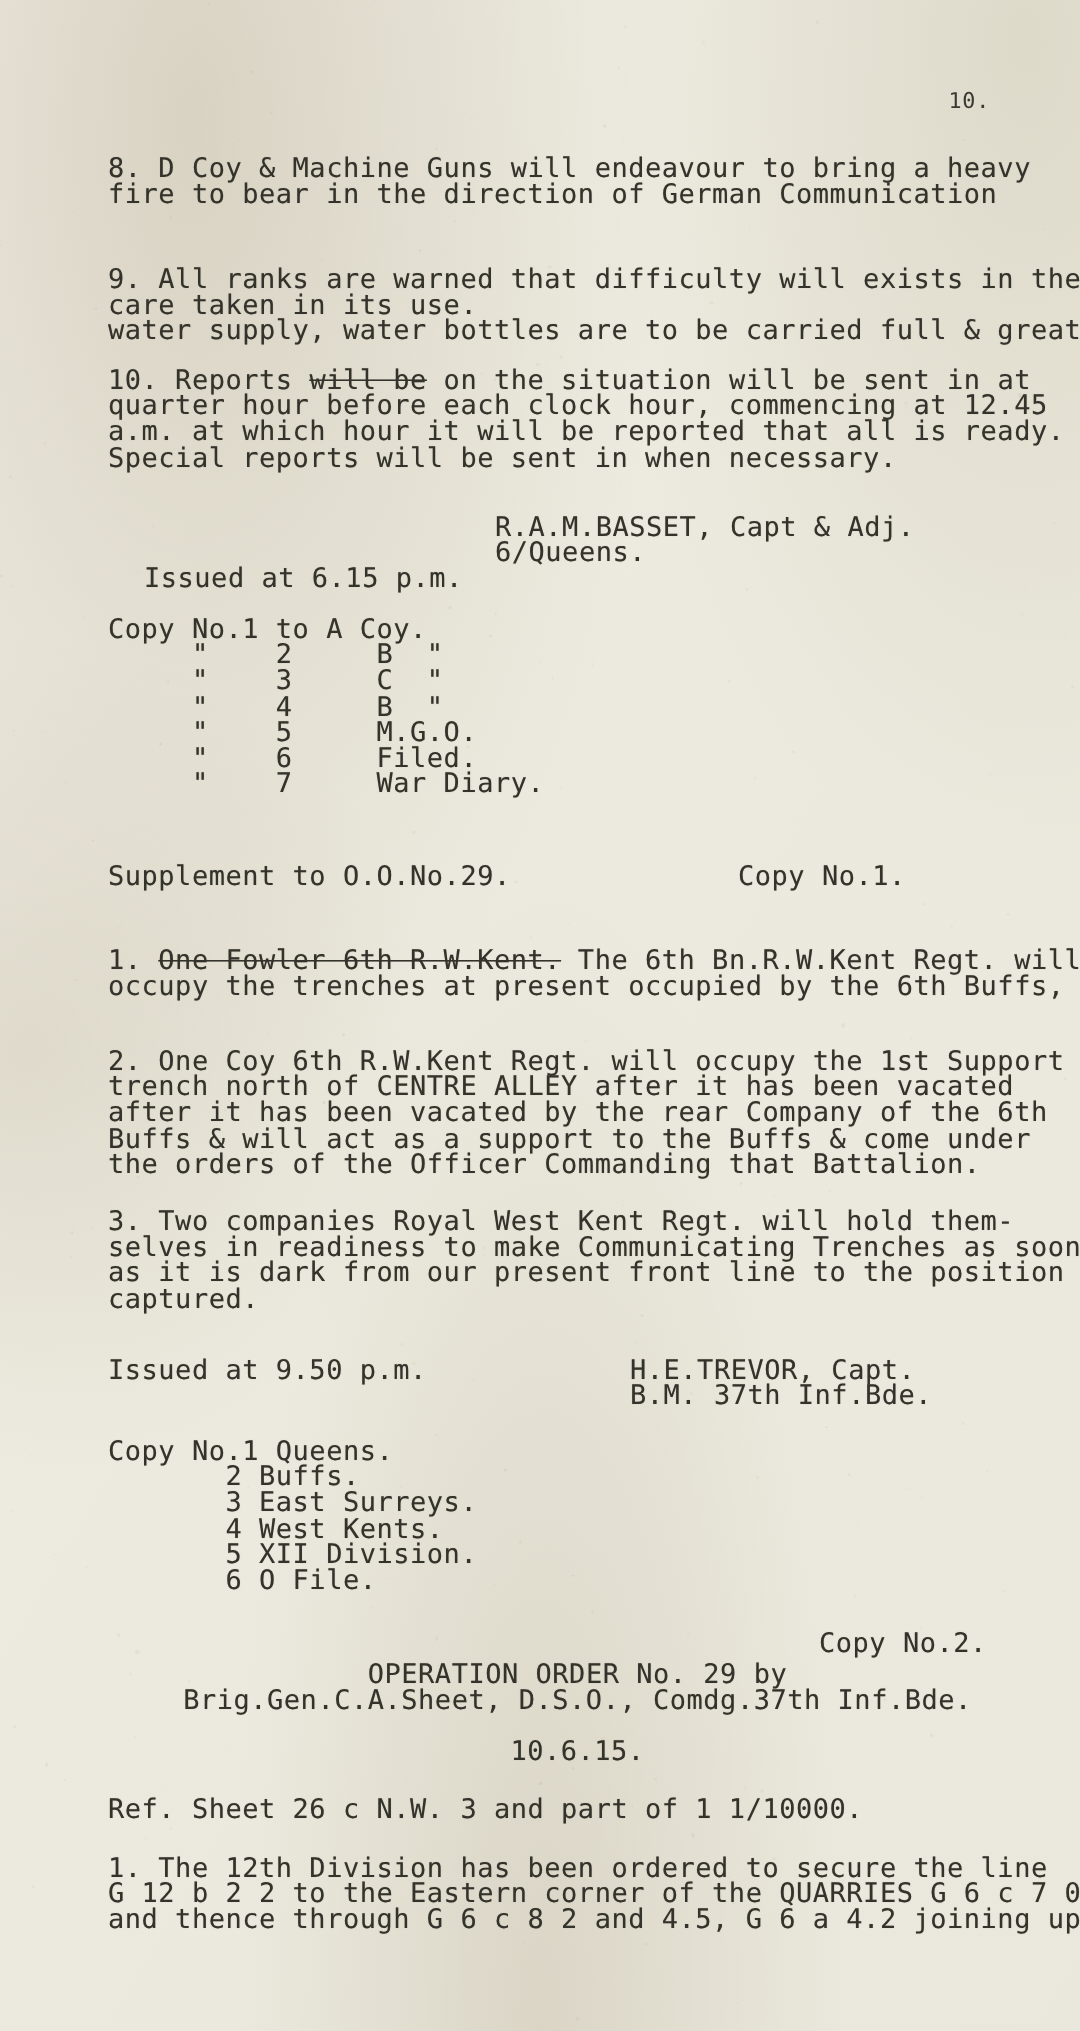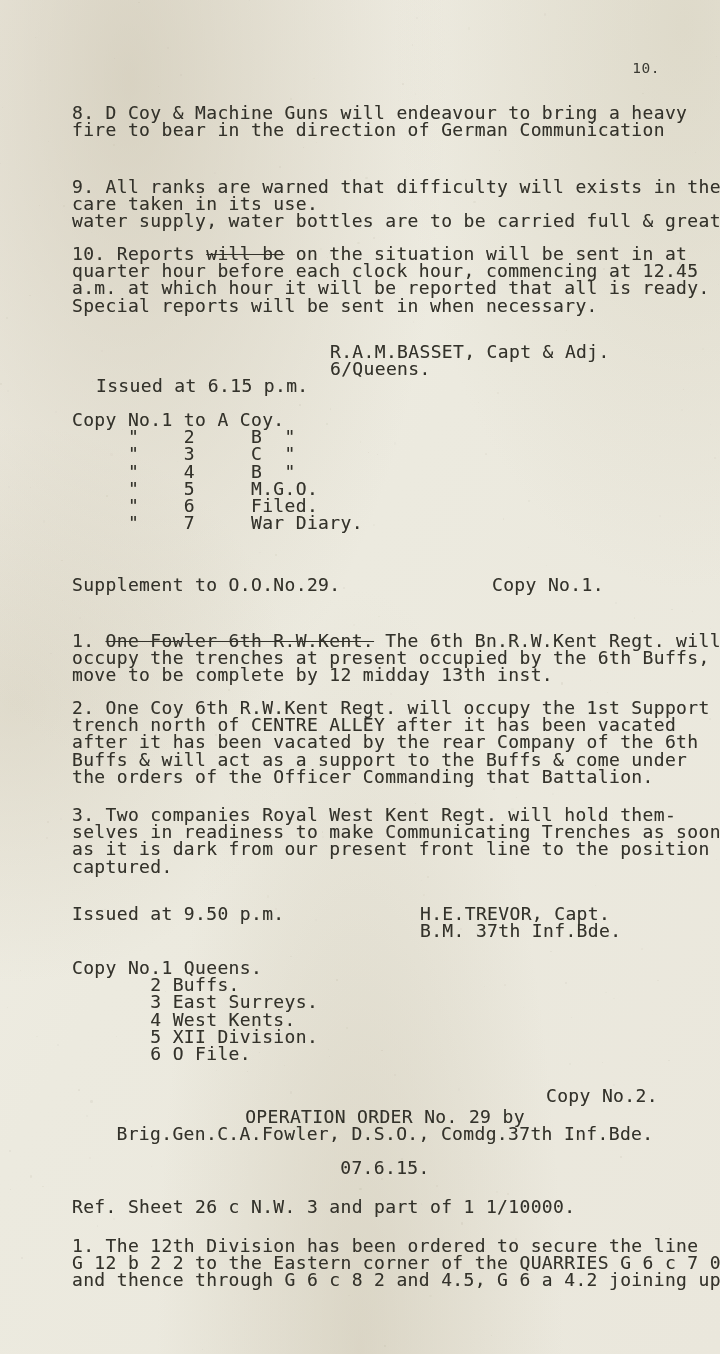--- a/index.html
+++ b/index.html
@@ -74,33 +74,33 @@
   <div class="page-number">10.</div>
   <div class="body-text">
       <div class="para" style="left: 72px; top: 104px;"><span class="ln">8. D Coy &amp; Machine Guns will endeavour to bring a heavy</span><span class="ln">fire to bear in the direction of German Communication</span></div>
       <div class="para" style="left: 72px; top: 178px;"><span class="ln">9. All ranks are warned that difficulty will exists in the</span><span class="ln">care taken in its use.</span><span class="ln">water supply, water bottles are to be carried full &amp; great</span></div>
       <div class="para" style="left: 72px; top: 245px;"><span class="ln">10. Reports <span class="strike">will be</span> on the situation will be sent in at</span><span class="ln">quarter hour before each clock hour, commencing at 12.45</span><span class="ln">a.m. at which hour it will be reported that all is ready.</span><span class="ln">Special reports will be sent in when necessary.</span></div>
       <div class="para" style="left: 330px; top: 343px;"><span class="ln">R.A.M.BASSET, Capt &amp; Adj.</span><span class="ln">6/Queens.</span></div>
       <div class="para" style="left: 72px; top: 377px; margin-left: 24px;"><span class="ln">Issued at 6.15 p.m.</span></div>
       <div class="para" style="left: 72px; top: 411px;"><span class="ln">Copy No.1 to A Coy.</span><span class="ln">     "    2     B  "</span><span class="ln">     "    3     C  "</span><span class="ln">     "    4     B  "</span><span class="ln">     "    5     M.G.O.</span><span class="ln">     "    6     Filed.</span><span class="ln">     "    7     War Diary.</span></div>
       <div class="para" style="left: 72px; top: 576px;"><span class="ln">Supplement to O.O.No.29.</span></div>
       <div class="para" style="left: 492px; top: 576px;"><span class="ln">Copy No.1.</span></div>
-      <div class="para" style="left: 72px; top: 632px;"><span class="ln">1. <span class="strike">One Fowler 6th R.W.Kent.</span> The 6th Bn.R.W.Kent Regt. will</span><span class="ln">occupy the trenches at present occupied by the 6th Buffs,</span><span class="ln">move to be complete by 12 midday 13th inst.</span></div>
+      <div class="para" style="left: 72px; top: 632px;"><span class="ln">1. <span class="strike">One Fowler 6th R.W.Kent.</span> The 6th Bn.R.W.Kent Regt. will</span><span class="ln">occupy the trenches at present occupied by the 6th Buffs,</span></div>
       <div class="para" style="left: 72px; top: 699px;"><span class="ln">2. One Coy 6th R.W.Kent Regt. will occupy the 1st Support</span><span class="ln">trench north of CENTRE ALLEY after it has been vacated</span><span class="ln">after it has been vacated by the rear Company of the 6th</span><span class="ln">Buffs &amp; will act as a support to the Buffs &amp; come under</span><span class="ln">the orders of the Officer Commanding that Battalion.</span></div>
       <div class="para" style="left: 72px; top: 806px;"><span class="ln">3. Two companies Royal West Kent Regt. will hold them-</span><span class="ln">selves in readiness to make Communicating Trenches as soon</span><span class="ln">as it is dark from our present front line to the position</span><span class="ln">captured.</span></div>
       <div class="para" style="left: 72px; top: 905px;"><span class="ln">Issued at 9.50 p.m.</span></div>
       <div class="para" style="left: 420px; top: 905px;"><span class="ln">H.E.TREVOR, Capt.</span><span class="ln">B.M. 37th Inf.Bde.</span></div>
       <div class="para" style="left: 72px; top: 959px;"><span class="ln">Copy No.1 Queens.</span><span class="ln">       2 Buffs.</span><span class="ln">       3 East Surreys.</span><span class="ln">       4 West Kents.</span><span class="ln">       5 XII Division.</span><span class="ln">       6 O File.</span></div>
       <div class="para" style="left: 546px; top: 1087px;"><span class="ln">Copy No.2.</span></div>
       <div class="para" style="left: 75px; top: 1108px; text-align: center; width: 620px; white-space: normal;">
         <span class="ln">OPERATION ORDER No. 29 by</span>
-        <span class="ln">Brig.Gen.C.A.Fowler, D.S.O., Comdg.37th Inf.Bde.</span>
+        <span class="ln">Brig.Gen.C.A.Sheet, D.S.O., Comdg.37th Inf.Bde.</span>
       </div>
       <div class="para" style="left: 75px; top: 1159px; text-align: center; width: 620px; white-space: normal;">
-        <span class="ln">07.6.15.</span>
+        <span class="ln">10.6.15.</span>
       </div>
       <div class="para" style="left: 72px; top: 1198px;"><span class="ln">Ref. Sheet 26 c N.W. 3 and part of 1 1/10000.</span></div>
       <div class="para" style="left: 72px; top: 1237px;"><span class="ln">1. The 12th Division has been ordered to secure the line</span><span class="ln">G 12 b 2 2 to the Eastern corner of the QUARRIES G 6 c 7 0</span><span class="ln">and thence through G 6 c 8 2 and 4.5, G 6 a 4.2 joining up</span></div>
     </div>
 </div>
 
 <div style="position: absolute; inset: 0px; pointer-events: none;">
     <div class="speck" style="width: 1.7747px; height: 1.7747px; left: 215.471px; top: 734.263px; opacity: 0.47;"></div>
     <div class="speck" style="width: 1.90993px; height: 1.90993px; left: 381.026px; top: 1177.84px; opacity: 0.44;"></div>
     <div class="speck" style="width: 0.834207px; height: 0.834207px; left: 718.109px; top: 283.844px; opacity: 0.19;"></div>

